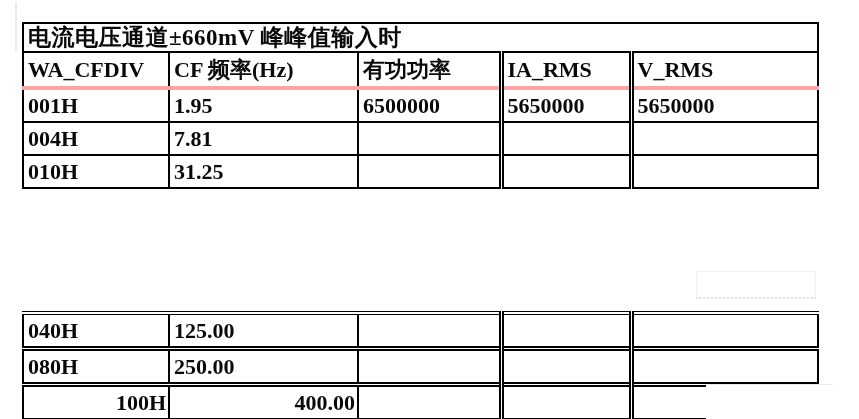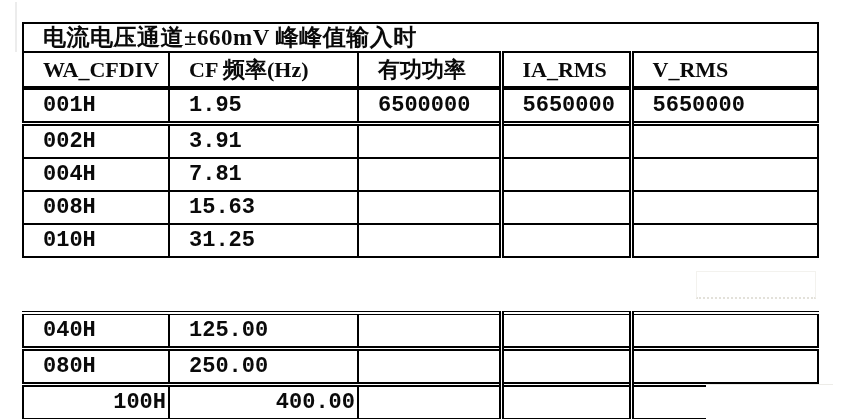--- a/index.html
+++ b/index.html
@@ -7,28 +7,28 @@
     width:859px;height:419px;background:#ffffff;position:relative;overflow:hidden;
     font-family:"Liberation Serif","DejaVu Serif",serif;
   }
   .canvas{position:absolute;inset:0;background:#ffffff;}
   table.tbl{
     border-collapse:collapse;table-layout:fixed;position:absolute;left:22px;
   }
   .tbl td,.tbl th{
     border:2px solid #000;
     color:#0a0a0a;font-weight:bold;font-size:22px;line-height:1;
-    text-align:left;vertical-align:middle;padding:0 2px 0 19px;
+    text-align:left;vertical-align:middle;padding:0 2px 0 4px;
     white-space:nowrap;overflow:hidden;
   }
   .tbl-main{top:22px;}
   .tbl-lower{top:303px;margin-top:8px;}
   .title-row td{font-size:23px;height:27px;letter-spacing:0.5px;}
-  .header-row th{height:33px;border-bottom:4px solid #000000;}
-  .data-row td{height:31px;font-family:Liberation Mono, monospace;}
+  .header-row th{height:33px;border-bottom:4px solid #fca5a5;}
+  .data-row td{height:31px;}
   
   .dbl-left{border-left:5px double #000 !important;}
   .row-dbl-top td{border-top:5px double #000;}
   .tbl-lower .row-first td{border-top:4px double #000;}
   .tbl-lower .row-last td{border-bottom:3px solid #000;text-align:right;}
   .tbl-main .header-row th{border-top:2px solid #000;}
   
   .watermark{position:absolute;background:#ffffff;z-index:6;}
   .wm-row{
     left:696px;top:271px;width:118px;height:25px;
@@ -66,37 +66,23 @@
       <th class="dbl-left">IA_RMS</th>
       <th class="dbl-left">V_RMS</th>
     </tr>
     <tr class="data-row">
       <td>001H</td>
       <td>1.95</td>
       <td>6500000</td>
       <td class="dbl-left">5650000</td>
       <td class="dbl-left">5650000</td>
     </tr>
-    <tr class="data-row row-dbl-top">
-      <td>002H</td>
-      <td>3.91</td>
-      <td></td>
-      <td class="dbl-left"></td>
-      <td class="dbl-left"></td>
-    </tr>
     <tr class="data-row">
       <td>004H</td>
       <td>7.81</td>
-      <td></td>
-      <td class="dbl-left"></td>
-      <td class="dbl-left"></td>
-    </tr>
-    <tr class="data-row">
-      <td>008H</td>
-      <td>15.63</td>
       <td></td>
       <td class="dbl-left"></td>
       <td class="dbl-left"></td>
     </tr>
     <tr class="data-row">
       <td>010H</td>
       <td>31.25</td>
       <td></td>
       <td class="dbl-left"></td>
       <td class="dbl-left"></td>

